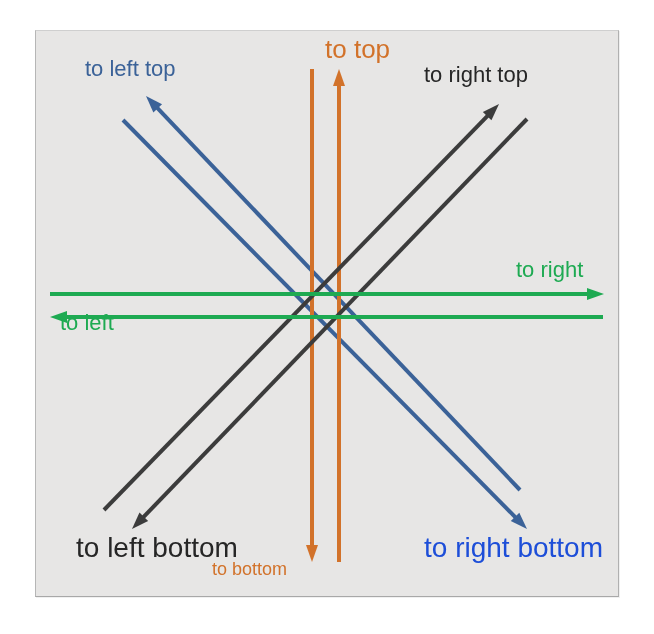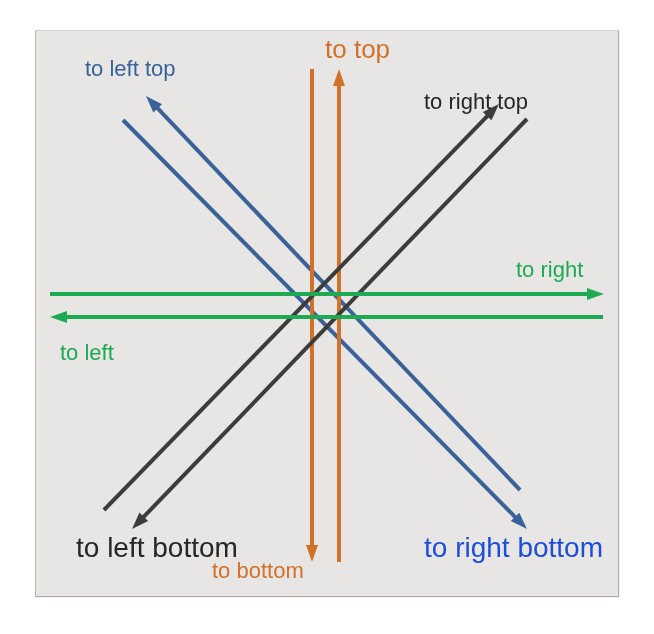--- a/index.html
+++ b/index.html
@@ -88,21 +88,21 @@
       </g>
       <g>
         <line x1="603" y1="317" x2="62.24" y2="317" stroke="#1eaa52" stroke-width="4" stroke-linecap="butt"></line>
         <polygon points="50,317 67,311 67,323" fill="#1eaa52"></polygon>
       </g>
     </svg>
 
   <div id="label-layer">
       <div class="label" style="left: 85px; top: 58px; color: rgb(59, 98, 152); font-size: 22px;">to left top</div>
       <div class="label" style="left: 325px; top: 36px; color: rgb(210, 114, 42); font-size: 26px;">to top</div>
-      <div class="label" style="left: 424px; top: 64px; color: rgb(38, 38, 38); font-size: 22px; margin-top: 27px;">to right top</div>
+      <div class="label" style="left: 424px; top: 64px; color: rgb(38, 38, 38); font-size: 22px;">to right top</div>
       <div class="label" style="left: 504px; top: 259px; color: rgb(30, 170, 82); font-size: 22px; margin-left: 12px;">to right</div>
-      <div class="label" style="left: 60px; top: 342px; color: rgb(30, 170, 82); font-size: 22px;">to left</div>
+      <div class="label" style="left: 60px; top: 312px; color: rgb(30, 170, 82); font-size: 22px;">to left</div>
       <div class="label" style="left: 76px; top: 534px; color: rgb(38, 38, 38); font-size: 28px;">to left bottom</div>
-      <div class="label" style="left: 212px; top: 560px; color: rgb(210, 114, 42); font-size: 22px;">to bottom</div>
+      <div class="label" style="left: 212px; top: 560px; color: rgb(210, 114, 42); font-size: 18px;">to bottom</div>
       <div class="label" style="left: 424px; top: 534px; color: #1d4ed8; font-size: 28px;">to right bottom</div>
     </div>
 
 </div>
 
 </body></html>

